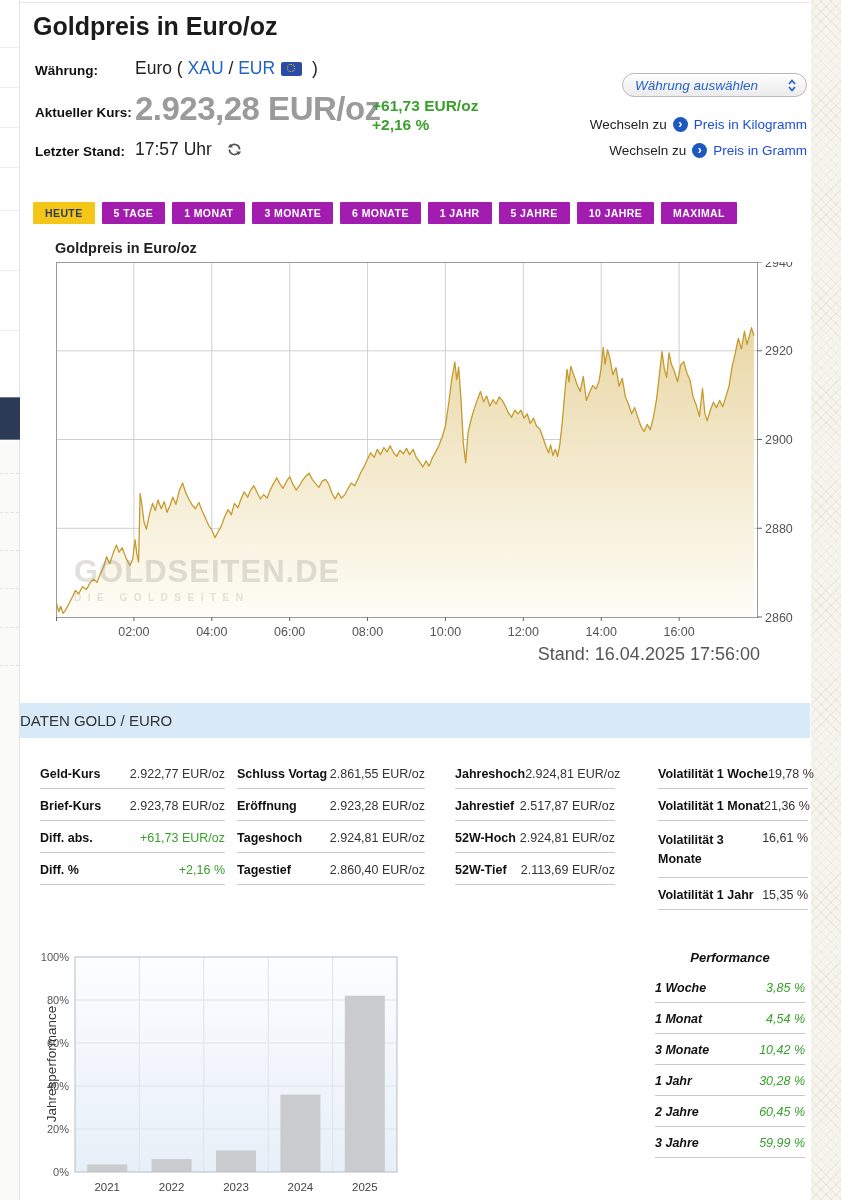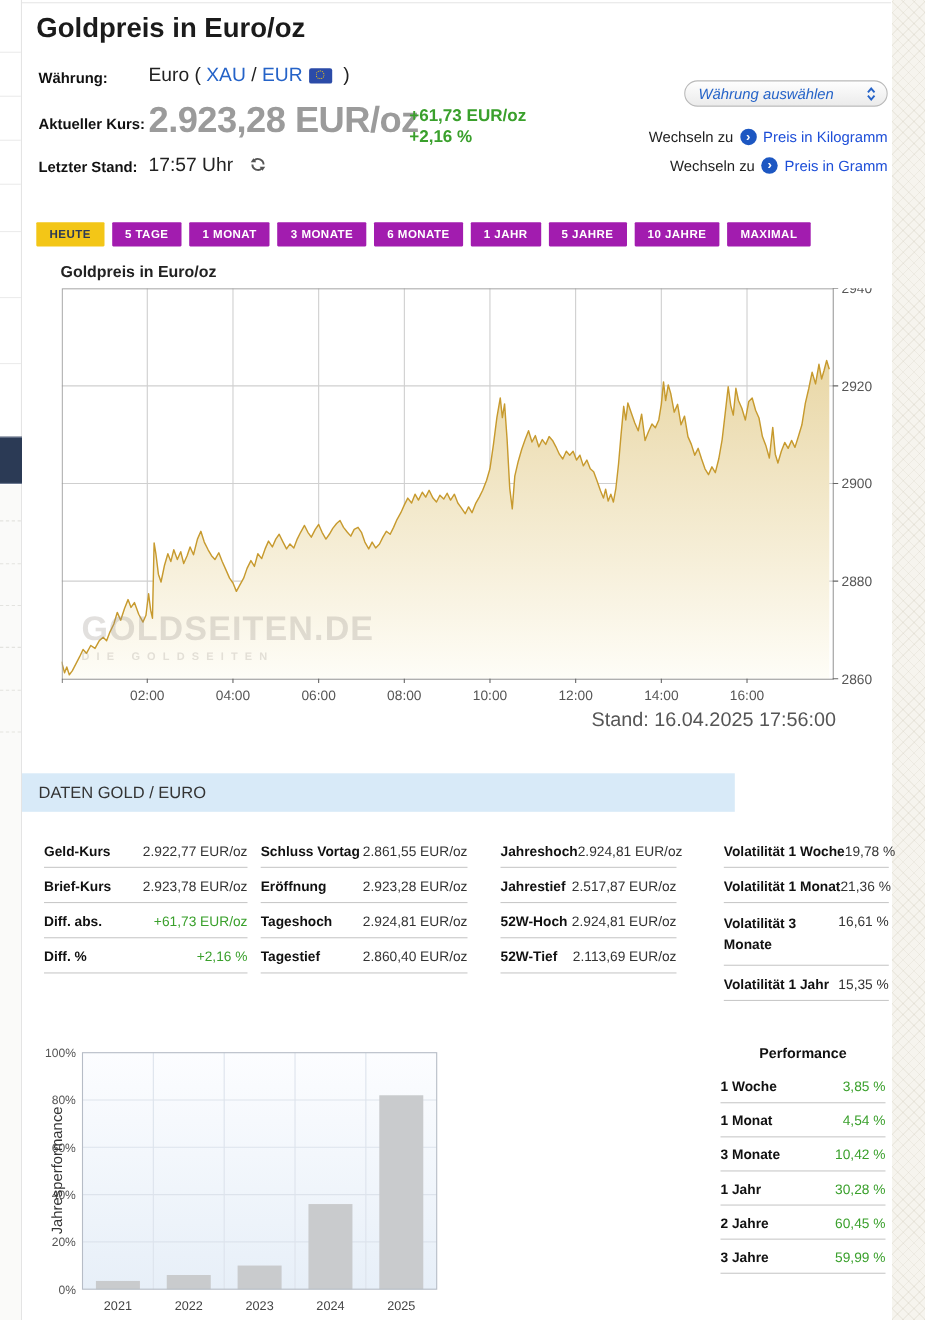--- a/index.html
+++ b/index.html
@@ -48,38 +48,38 @@
   
   .chart-title { position:absolute; left:55px; top:240px; font-size:14.5px; font-weight:bold; color:#222; }
   .chart-area { position:absolute; left:56px; top:262px; width:760px; height:385px; }
   .chart-area svg text { font-family:"Liberation Sans", sans-serif; }
   .watermark { position:absolute; left:18px; top:292px; pointer-events:none; }
   .wm1 { font-size:31px; font-weight:bold; color:rgba(150,145,135,0.28); letter-spacing:1px; }
   .wm2 { font-size:10px; font-weight:bold; color:rgba(150,145,135,0.25); letter-spacing:6.5px; margin-top:2px; }
   .chart-footer { position:absolute; right:81px; top:644px; font-size:18px; color:#555; }
 
   
-  .daten-bar { position:absolute; left:20px; top:703px; width:648px; height:35px; background:#d8eaf8; font-size:15px; color:#333; line-height:35px; padding-left:15px; }
+  .daten-bar { position:absolute; left:20px; top:703px; width:790px; height:35px; background:#d8eaf8; font-size:15px; color:#333; line-height:35px; }
   .data-grid { position:absolute; left:40px; top:757px; width:768px; display:flex; align-items:flex-start; }
   .dcol { flex:none; }
   .dcol:nth-child(1){ width:185px; } .dcol:nth-child(2){ width:188px; margin-left:12px; }
   .dcol:nth-child(3){ width:160px; margin-left:30px; } .dcol:nth-child(4){ width:150px; margin-left:43px; }
   .drow { display:flex; align-items:flex-start; padding:10px 0 7px 0; border-bottom:1px solid #c9c9c9; font-size:12.5px; }
   .dlabel { font-weight:bold; color:#111; white-space:nowrap; }
   .drow.wrap .dlabel { white-space:normal; width:92px; line-height:1.55; }
   .dval { margin-left:auto; text-align:right; color:#333; white-space:nowrap; }
   .dval.green { color:#3aa02c; }
 
   
   .bar-block { position:absolute; left:40px; top:946px; width:400px; height:254px; }
   .bc-ylabel { position:absolute; left:-88px; top:110px; width:200px; height:16px; text-align:center; transform:rotate(-90deg); font-size:13.5px; color:#333; }
   .bar-block svg text { font-family:"Liberation Sans", sans-serif; }
 
   
-  .perf-block { position:absolute; left:655px; top:950px; width:150px; }
+  .perf-block { position:absolute; left:655px; top:950px; width:150px;font-style:italic; }
   .perf-title { text-align:center; font-size:13px; font-weight:bold; color:#111; margin-bottom:7px; }
   .prow { display:flex; padding:9px 0 7px 0; border-bottom:1px solid #c9c9c9; font-size:12.5px; }
   .plabel { font-weight:bold; color:#111; }
   .pval { margin-left:auto; color:#3aa02c; }
 </style>
 </head>
 <body>
 
 <div class="page">
   <div class="pattern-strip"></div>

